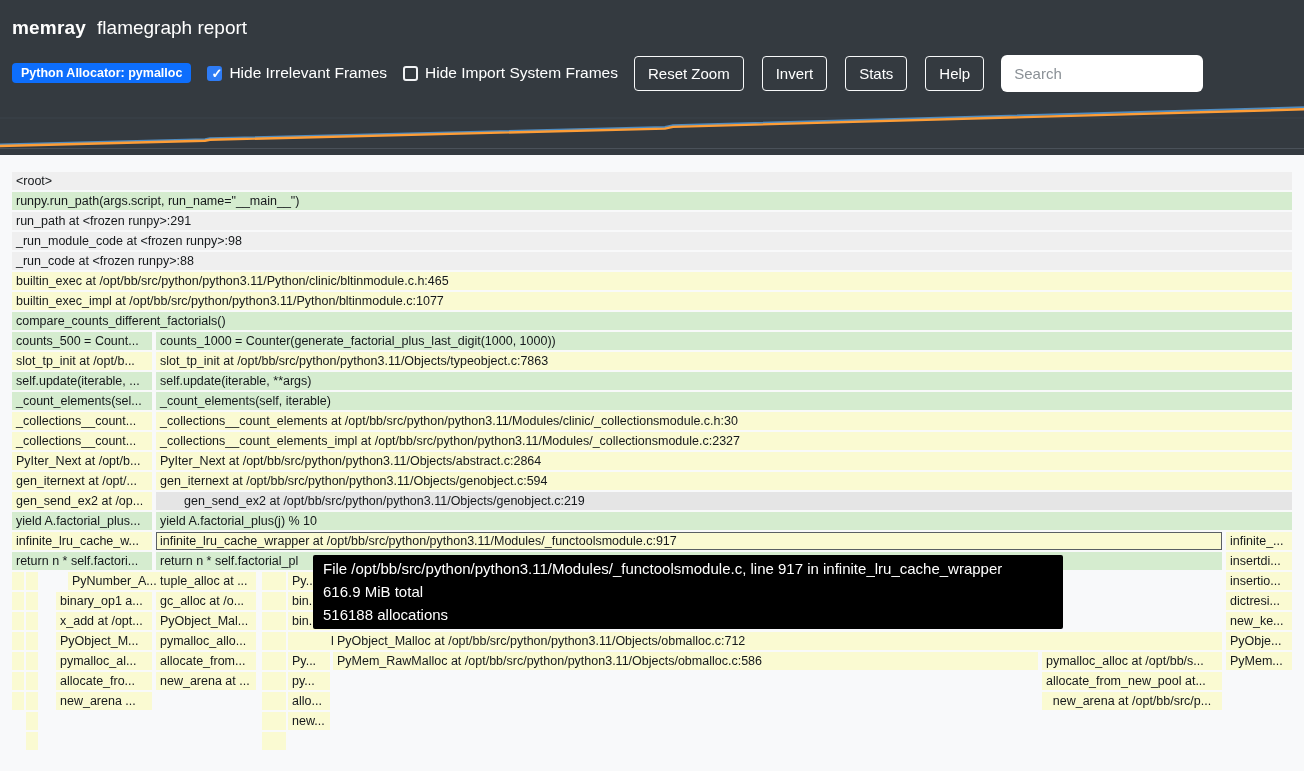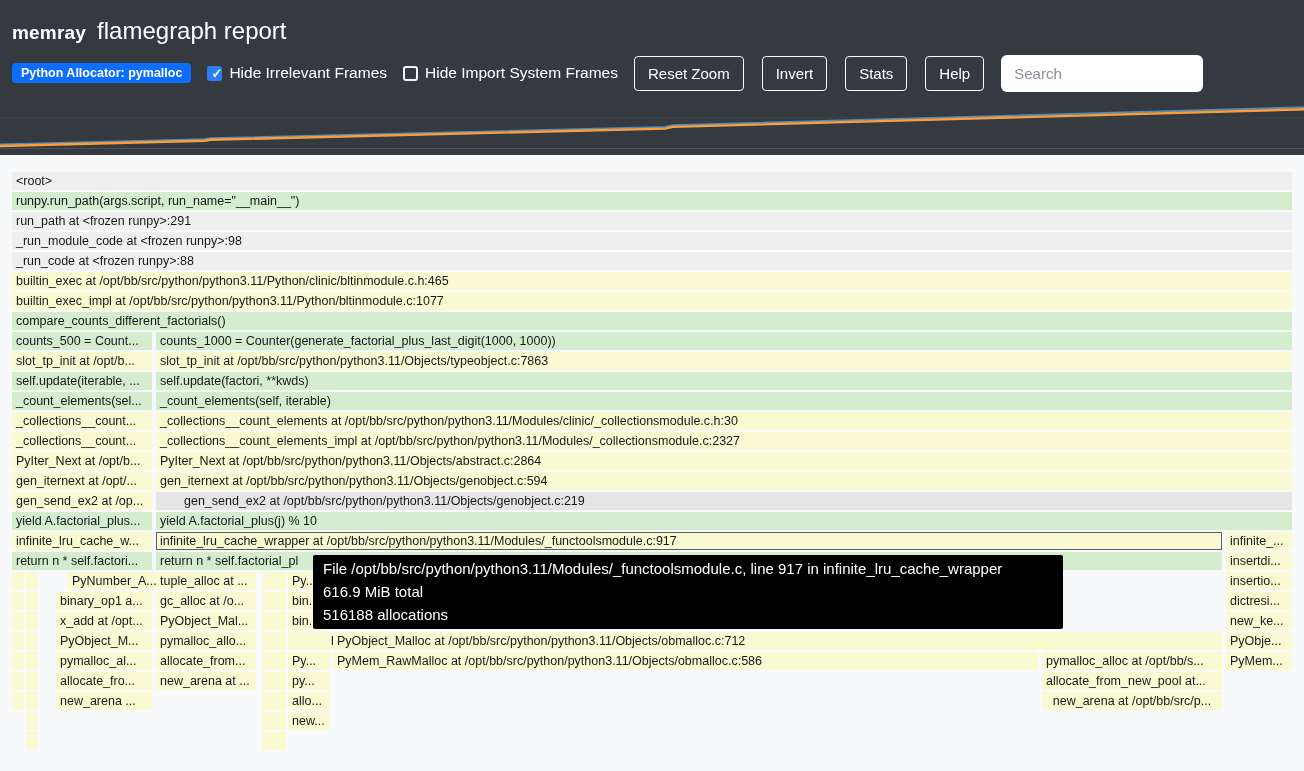--- a/index.html
+++ b/index.html
@@ -5,21 +5,21 @@
   * { margin:0; padding:0; box-sizing:border-box; }
   html,body { width:1304px; height:771px; overflow:hidden;
     font-family:"Liberation Sans", sans-serif; background:#f8f9fa; }
 
   
   .header { position:absolute; top:0; left:0; width:1304px; height:155px;
     background:#343a40; }
   .title-row { position:absolute; top:17px; left:12px; display:flex;
     align-items:baseline; gap:11px; color:#fff; }
   .brand { font-size:19px; font-weight:bold; letter-spacing:.2px; }
-  .report-title { font-size:24px; font-weight:400; }
+  .report-title { font-size:19px; font-weight:400; }
 
   .controls { position:absolute; top:54px; left:12px; width:1280px; height:38px;
     display:flex; align-items:center; }
   .badge { background:#0d6efd; color:#fff; font-size:12.5px; font-weight:bold;
     padding:3px 9px; border-radius:4px; white-space:nowrap; }
   .cb-group { display:flex; align-items:center; margin-left:16px; }
   .checkbox { width:15px; height:15px; border-radius:3px; margin-right:7px;
     background:#343a40; border:2px solid #f1f3f5; position:relative; flex:none; }
   .checkbox.checked { background:#2e7cf6; border-color:#2e7cf6; }
   .checkbox.checked::after { content:"✓"; position:absolute; left:2px; top:-2px;
@@ -94,21 +94,21 @@
     <div class="cell" style="left: 12px; top: 232px; width: 1280px; background: rgb(239, 239, 239);">_run_module_code at &lt;frozen runpy&gt;:98</div>
     <div class="cell" style="left: 12px; top: 252px; width: 1280px; background: rgb(239, 239, 239);">_run_code at &lt;frozen runpy&gt;:88</div>
     <div class="cell" style="left: 12px; top: 272px; width: 1280px; background: rgb(250, 250, 210);">builtin_exec at /opt/bb/src/python/python3.11/Python/clinic/bltinmodule.c.h:465</div>
     <div class="cell" style="left: 12px; top: 292px; width: 1280px; background: rgb(250, 250, 210);">builtin_exec_impl at /opt/bb/src/python/python3.11/Python/bltinmodule.c:1077</div>
     <div class="cell" style="left: 12px; top: 312px; width: 1280px; background: rgb(213, 236, 207);">compare_counts_different_factorials()</div>
     <div class="cell" style="left: 12px; top: 332px; width: 140px; background: rgb(213, 236, 207);">counts_500 = Count...</div>
     <div class="cell" style="left: 156px; top: 332px; width: 1136px; background: rgb(213, 236, 207);">counts_1000 = Counter(generate_factorial_plus_last_digit(1000, 1000))</div>
     <div class="cell" style="left: 12px; top: 352px; width: 140px; background: rgb(250, 250, 210);">slot_tp_init at /opt/b...</div>
     <div class="cell" style="left: 156px; top: 352px; width: 1136px; background: rgb(250, 250, 210);">slot_tp_init at /opt/bb/src/python/python3.11/Objects/typeobject.c:7863</div>
     <div class="cell" style="left: 12px; top: 372px; width: 140px; background: rgb(213, 236, 207);">self.update(iterable, ...</div>
-    <div class="cell" style="left: 156px; top: 372px; width: 1136px; background: rgb(213, 236, 207);">self.update(factori, **kwds)</div>
+    <div class="cell" style="left: 156px; top: 372px; width: 1136px; background: rgb(213, 236, 207);">self.update(iterable, **args)</div>
     <div class="cell" style="left: 12px; top: 392px; width: 140px; background: rgb(213, 236, 207);">_count_elements(sel...</div>
     <div class="cell" style="left: 156px; top: 392px; width: 1136px; background: rgb(213, 236, 207);">_count_elements(self, iterable)</div>
     <div class="cell" style="left: 12px; top: 412px; width: 140px; background: rgb(250, 250, 210);">_collections__count...</div>
     <div class="cell" style="left: 156px; top: 412px; width: 1136px; background: rgb(250, 250, 210);">_collections__count_elements at /opt/bb/src/python/python3.11/Modules/clinic/_collectionsmodule.c.h:30</div>
     <div class="cell" style="left: 12px; top: 432px; width: 140px; background: rgb(250, 250, 210);">_collections__count...</div>
     <div class="cell" style="left: 156px; top: 432px; width: 1136px; background: rgb(250, 250, 210);">_collections__count_elements_impl at /opt/bb/src/python/python3.11/Modules/_collectionsmodule.c:2327</div>
     <div class="cell" style="left: 12px; top: 452px; width: 140px; background: rgb(250, 250, 210);">PyIter_Next at /opt/b...</div>
     <div class="cell" style="left: 156px; top: 452px; width: 1136px; background: rgb(250, 250, 210);">PyIter_Next at /opt/bb/src/python/python3.11/Objects/abstract.c:2864</div>
     <div class="cell" style="left: 12px; top: 472px; width: 140px; background: rgb(250, 250, 210);">gen_iternext at /opt/...</div>
     <div class="cell" style="left: 156px; top: 472px; width: 1136px; background: rgb(250, 250, 210);">gen_iternext at /opt/bb/src/python/python3.11/Objects/genobject.c:594</div>

